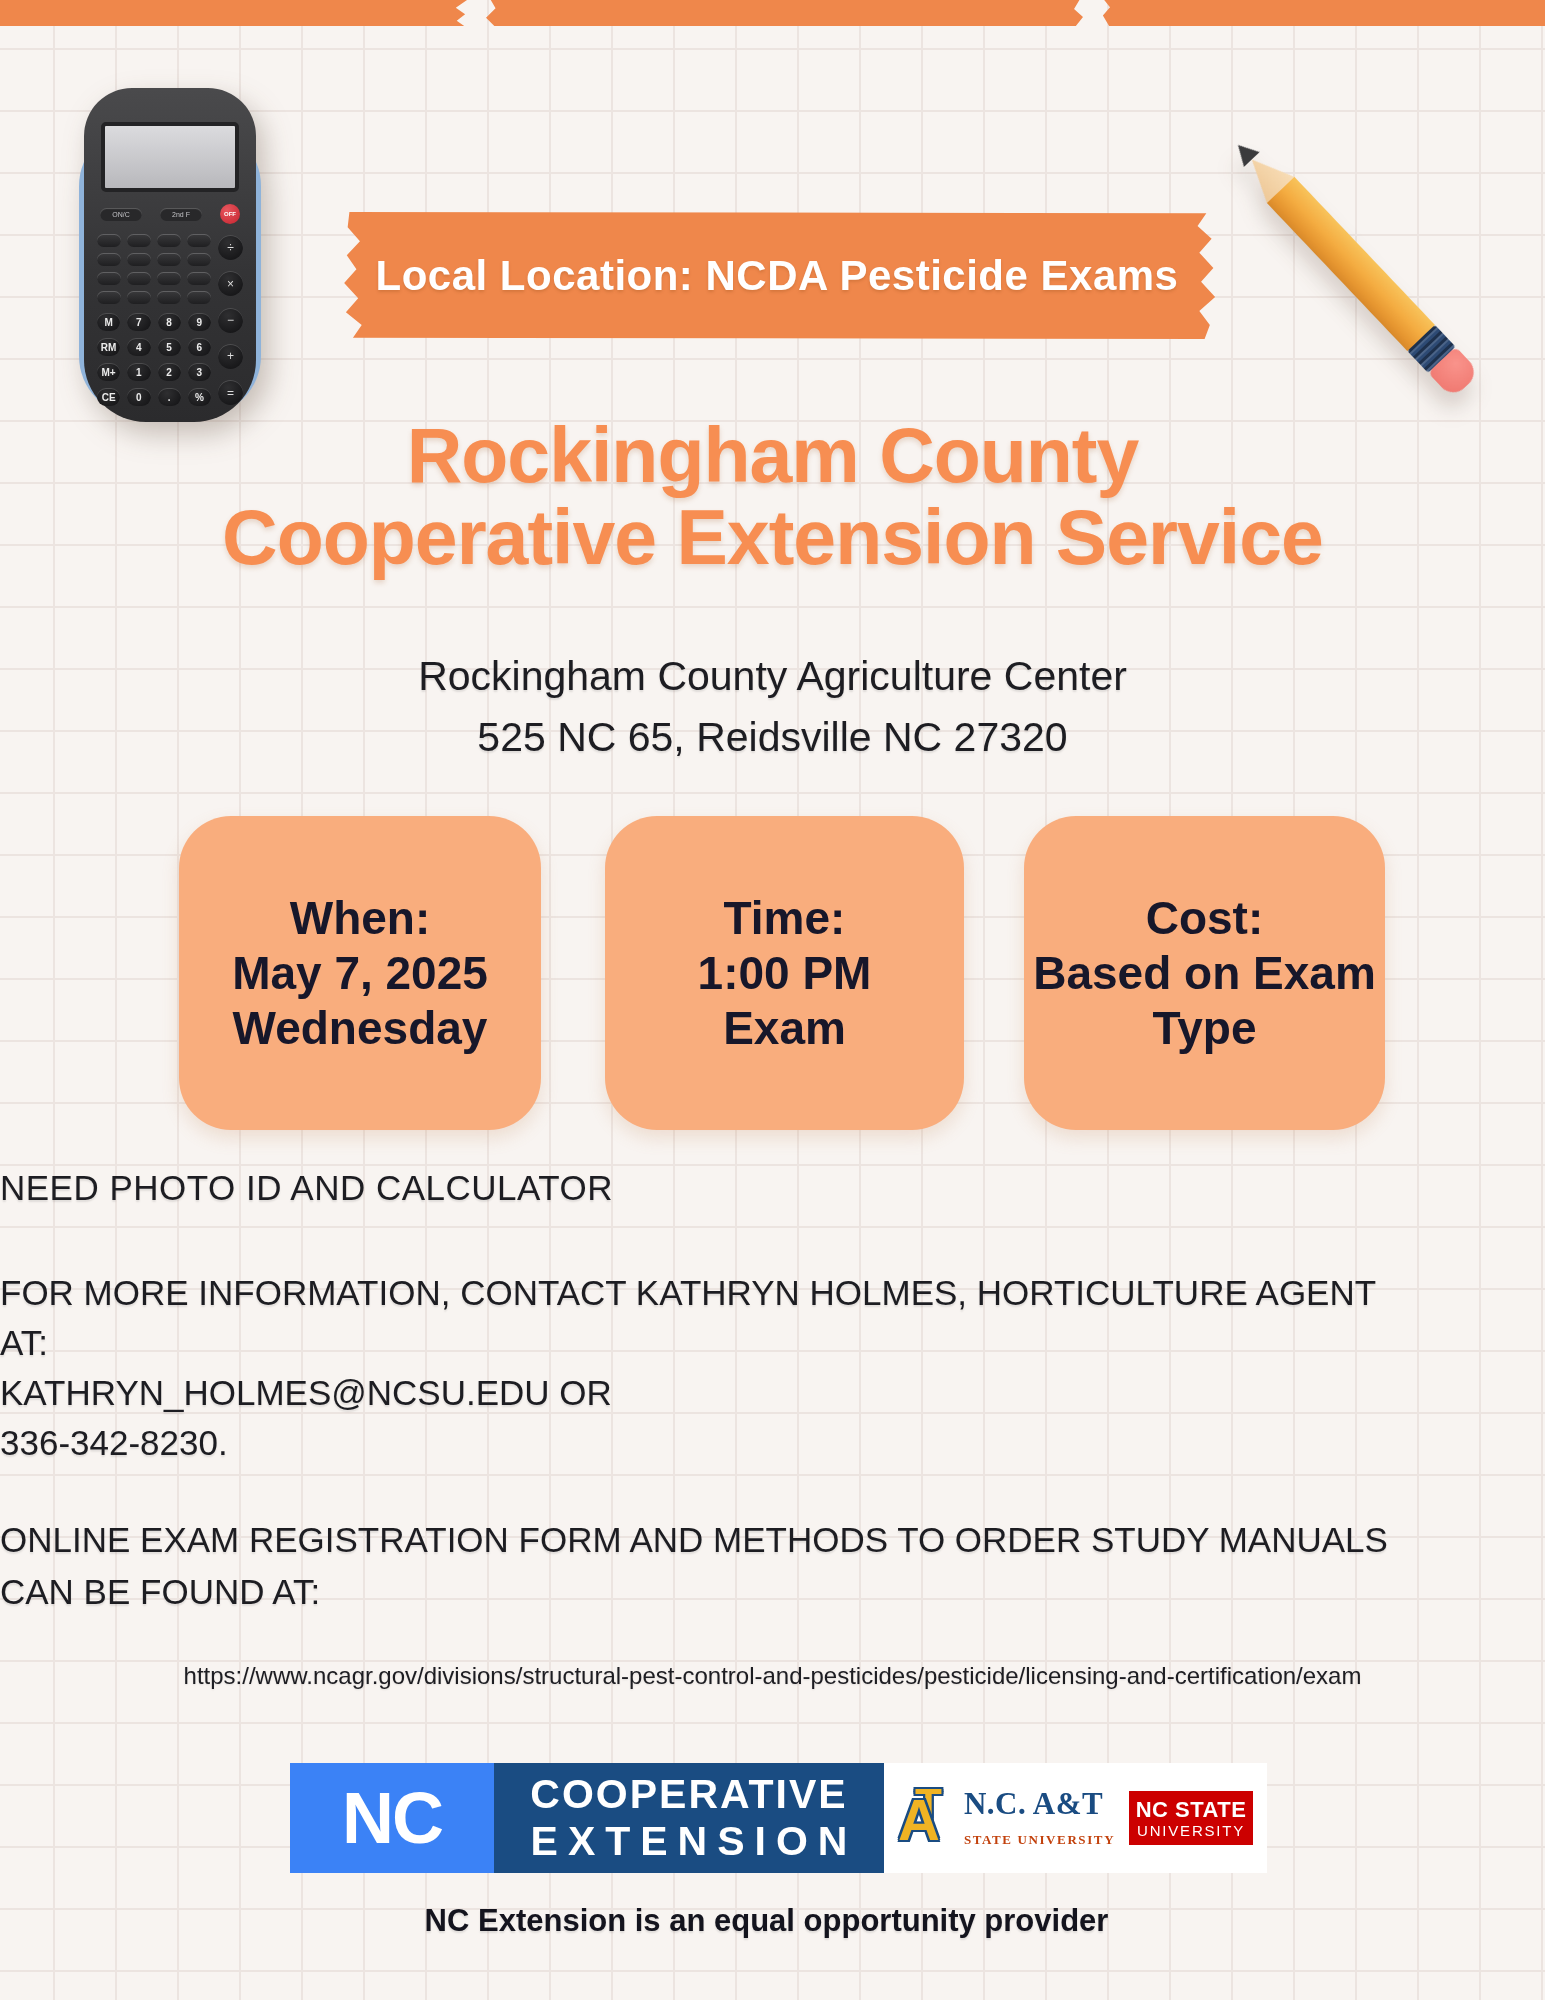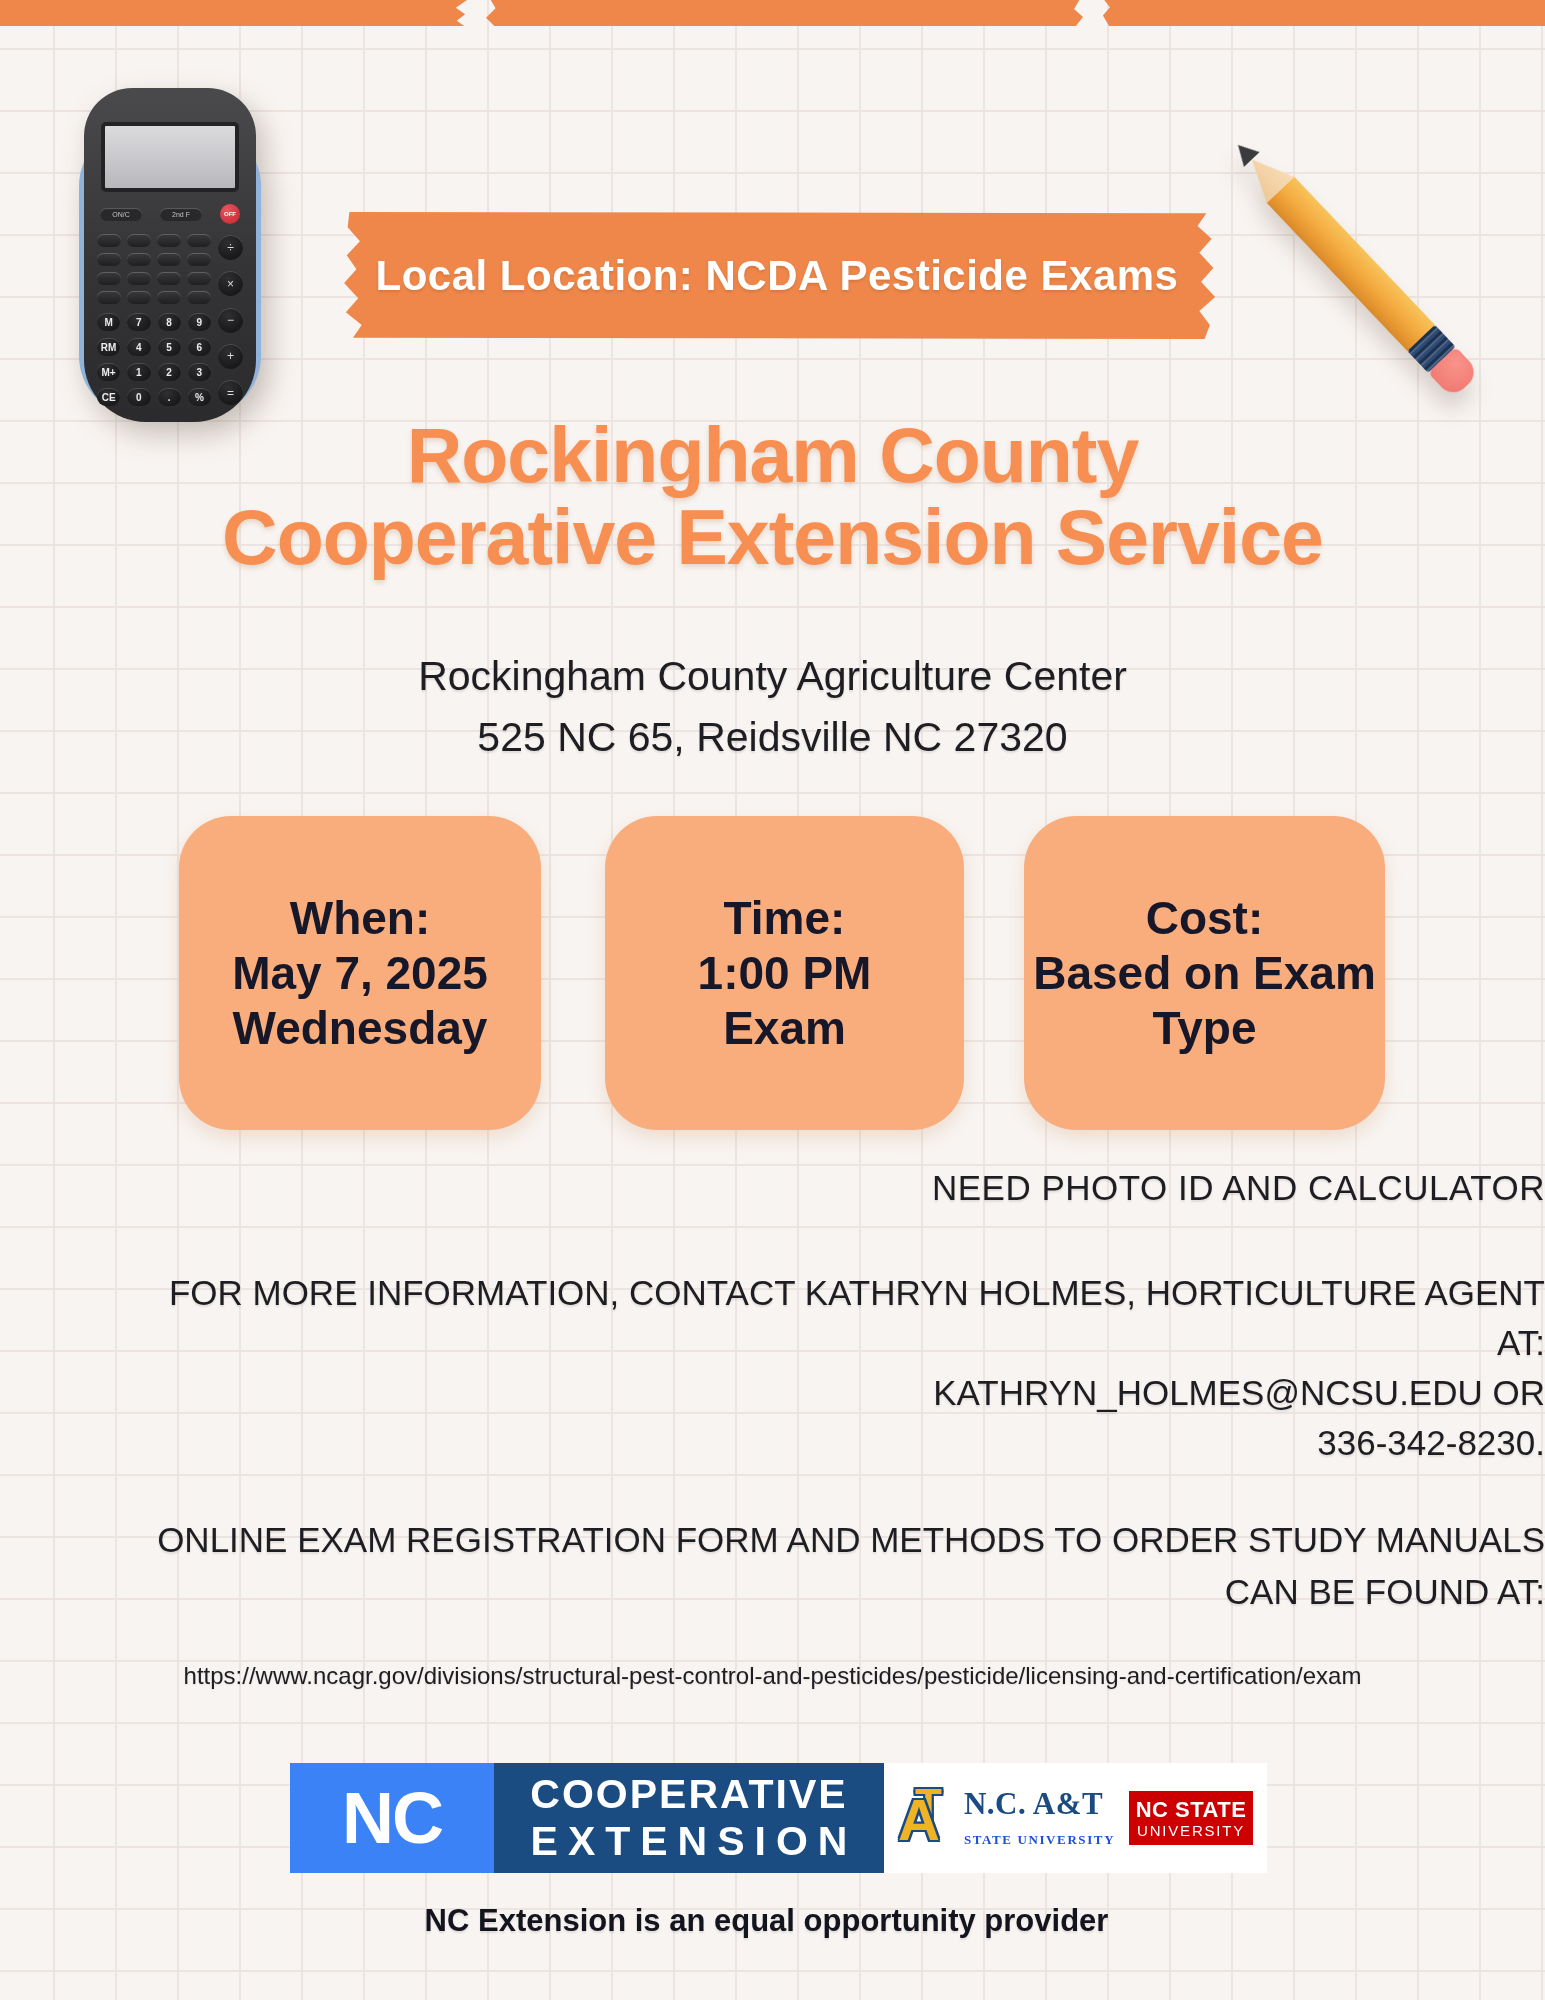--- a/index.html
+++ b/index.html
@@ -53,21 +53,21 @@
 
   .venue{position:absolute;left:0;right:0;top:646px;text-align:center;font-size:41px;line-height:61px;color:#1d1d22;text-shadow:0 2px 2px rgba(0,0,0,.10);}
   .v-line{display:block;}
 
   .ibox{position:absolute;top:816px;height:314px;background:#f9ad7d;border-radius:52px;display:flex;flex-direction:column;justify-content:center;align-items:center;text-align:center;font-weight:700;font-size:46px;line-height:55px;color:#17172a;box-shadow:0 8px 18px rgba(196,128,78,.20);}
   .ibox span{display:block;}
   .ibox-1{left:179px;width:362px;}
   .ibox-2{left:605px;width:359px;}
   .ibox-3{left:1024px;width:361px;text-align:center;}
 
-  .note{position:absolute;left:0;right:0;text-align:right;font-size:35px;color:#1d1d22;text-shadow:0 2px 2px rgba(0,0,0,.10);}
+  .note{position:absolute;left:0;right:0;text-align:left;font-size:35px;color:#1d1d22;text-shadow:0 2px 2px rgba(0,0,0,.10);}
   .requirement{top:1168px;letter-spacing:.5px;}
   .contact{top:1268px;line-height:50px;}
   .registration{top:1514px;line-height:52px;}
   .n-line{display:block;}
   .url{position:absolute;left:0;right:0;top:1662px;text-align:center;font-size:24px;color:#1d1d22;text-shadow:0 1px 2px rgba(0,0,0,.10);}
 
   
   .logos{position:absolute;left:290px;top:1763px;width:977px;height:110px;background:#ffffff;display:flex;}
   .lnc-red{width:204px;background:#3b82f6;display:flex;align-items:center;justify-content:center;}
   .lnc-red span{color:#fff;font-size:72px;font-weight:700;letter-spacing:-2px;}
@@ -76,21 +76,21 @@
   .lnc-ext{color:#fff;font-weight:700;font-size:41px;line-height:47px;letter-spacing:10px;margin-left:10px;}
   .logo-white{flex:1;display:flex;align-items:center;justify-content:space-evenly;}
   .logo-at{display:flex;align-items:center;gap:10px;}
   .at-mono{position:relative;width:56px;height:66px;display:inline-block;}
   .at-mono i{font-style:normal;font-weight:700;color:#f0b323;position:absolute;
     text-shadow:-2px 0 #1a4c82,2px 0 #1a4c82,0 -2px #1a4c82,0 2px #1a4c82,-2px -2px #1a4c82,2px 2px #1a4c82,2px -2px #1a4c82,-2px 2px #1a4c82;}
   .at-a{left:0;top:6px;font-size:58px;line-height:58px;z-index:2;}
   .at-t{left:17px;top:-2px;font-size:44px;line-height:44px;z-index:1;}
   .at-text{display:flex;flex-direction:column;font-family:"Liberation Serif",serif;}
   .at-name{color:#1a4c82;font-size:31px;line-height:32px;font-weight:700;letter-spacing:.5px;}
-  .at-sub{color:#1d4ed8;font-size:13px;font-weight:700;letter-spacing:1.6px;margin-top:12px;}
+  .at-sub{color:#c2410c;font-size:13px;font-weight:700;letter-spacing:1.6px;margin-top:12px;}
   .logo-ncstate{width:124px;height:54px;background:#cc0000;display:flex;flex-direction:column;align-items:center;justify-content:center;}
   .ncs-1{color:#fff;font-weight:700;font-size:22px;line-height:24px;letter-spacing:.5px;}
   .ncs-2{color:#fff;font-size:15px;line-height:17px;letter-spacing:1.8px;}
 
   .footer{position:absolute;left:0;right:12px;top:1903px;text-align:center;font-weight:700;font-size:31px;color:#14141e;text-shadow:0 2px 2px rgba(0,0,0,.10);}
 </style>
 </head>
 <body>
 
 <div class="page">

